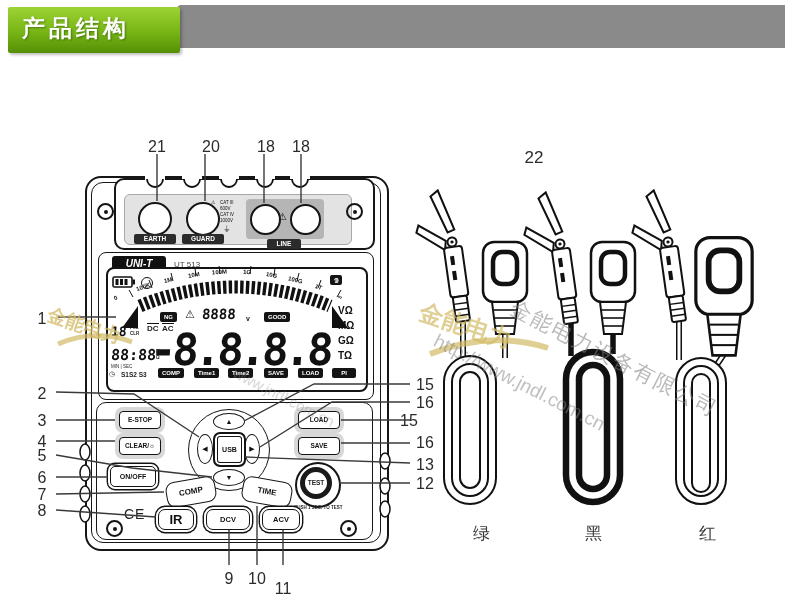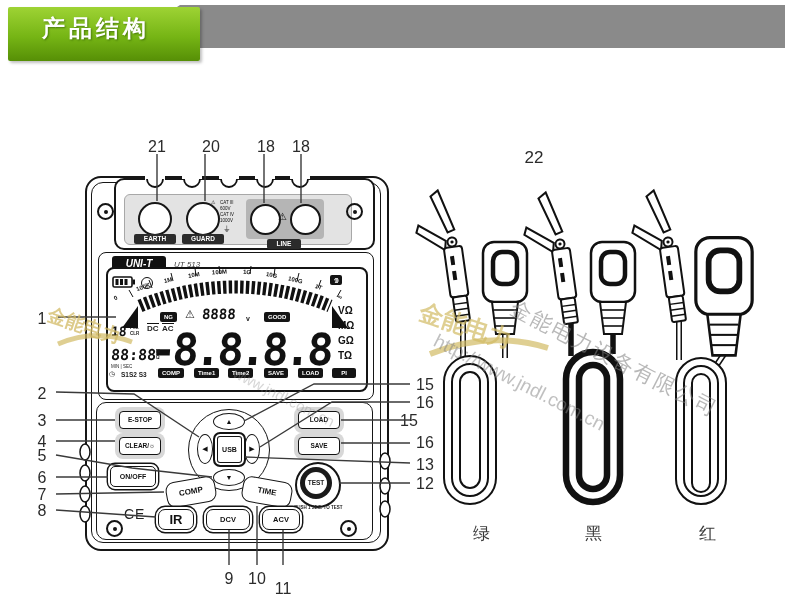--- a/index.html
+++ b/index.html
@@ -2,23 +2,23 @@
 <html><head>
 <meta charset="utf-8">
 <style>
   html,body{margin:0;padding:0;background:#fff;}
   #page{position:relative;width:785px;height:612px;background:#fff;overflow:hidden;
         font-family:"Liberation Sans",sans-serif;color:#222;}
   .abs{position:absolute;}
   
   #gray-bar{left:110px;top:5px;width:675px;height:43px;background:#8a8a8a;
     clip-path:polygon(70px 0,675px 0,675px 100%,70px 100%,38px 50%);}
-  #green-banner{left:8px;top:7px;width:172px;height:54px;border-radius:2px;
+  #green-banner{left:8px;top:7px;width:172px;height:46px;border-radius:2px;
     background:linear-gradient(180deg,#9ed334 0%,#76b515 55%,#568f06 100%);
-    box-shadow:2px 2px 3px rgba(0,0,0,.25);padding-left:20px;}
+    box-shadow:2px 2px 3px rgba(0,0,0,.25);}
   #banner-title{line-height:42px;padding-left:14px;font-size:23px;font-weight:bold;color:#fff;
     letter-spacing:4px;text-shadow:1px 1px 2px rgba(40,80,0,.6);}
   #section-title{left:48px;top:84px;font-size:27px;font-weight:bold;color:#e60000;letter-spacing:3px;}
   
   .num{font-size:16px;color:#2b2b2b;width:24px;text-align:center;}
   
   .outline{border:2.5px solid #161616;border-radius:16px;background:#fff;}
   .thin{border:1.2px solid #161616;border-radius:12px;}
   #term-panel{background:#e3e3e3;border:1px solid #a8a8a8;border-radius:6px;}
   #line-box{background:#b5b5b5;border-radius:4px;}
@@ -92,21 +92,21 @@
   <div class="abs termbadge" style="left:182px;top:234px;width:42px">GUARD</div>
   <div class="abs termbadge" style="left:267px;top:239px;width:34px">LINE</div>
   <div class="abs" style="left:211px;top:199px;font-size:5px">⚠</div>
   <div class="abs tinytext" style="left:220px;top:200px">CAT III</div>
   <div class="abs tinytext" style="left:220px;top:206px">600V</div>
   <div class="abs tinytext" style="left:220px;top:212px">CAT IV</div>
   <div class="abs tinytext" style="left:220px;top:218px">1000V</div>
   <div class="abs" style="left:224px;top:225px;font-size:8px">⏚</div>
 
   <div class="abs" style="left:112px;top:256px;width:54px;height:15px;background:#111;border-radius:3px;color:#fff;font-weight:bold;font-style:italic;font-size:10px;text-align:center;line-height:15px">UNI-T</div>
-  <div class="abs" style="left:174px;top:260px;font-size:8px;font-style:italic;color:#444">UT 513</div>
+  <div class="abs" style="left:174px;top:260px;font-size:8px;color:#444">UT 513</div>
 
   <div class="abs thin" style="left:98px;top:252px;width:274px;height:146px;border-radius:8px"></div>
   <div class="abs" id="lcd" style="left:106px;top:267px;width:258px;height:121px"></div>
 
   <div class="abs scale-label" style="left:114px;top:295px;transform:rotate(-26deg)">0</div>
   <div class="abs scale-label" style="left:136px;top:284px;transform:rotate(-20deg)">100K</div>
   <div class="abs scale-label" style="left:164px;top:277px;transform:rotate(-14deg)">1M</div>
   <div class="abs scale-label" style="left:188px;top:272px;transform:rotate(-9deg)">10M</div>
   <div class="abs scale-label" style="left:212px;top:269px;transform:rotate(-3deg)">100M</div>
   <div class="abs scale-label" style="left:243px;top:269px;transform:rotate(3deg)">1G</div>

